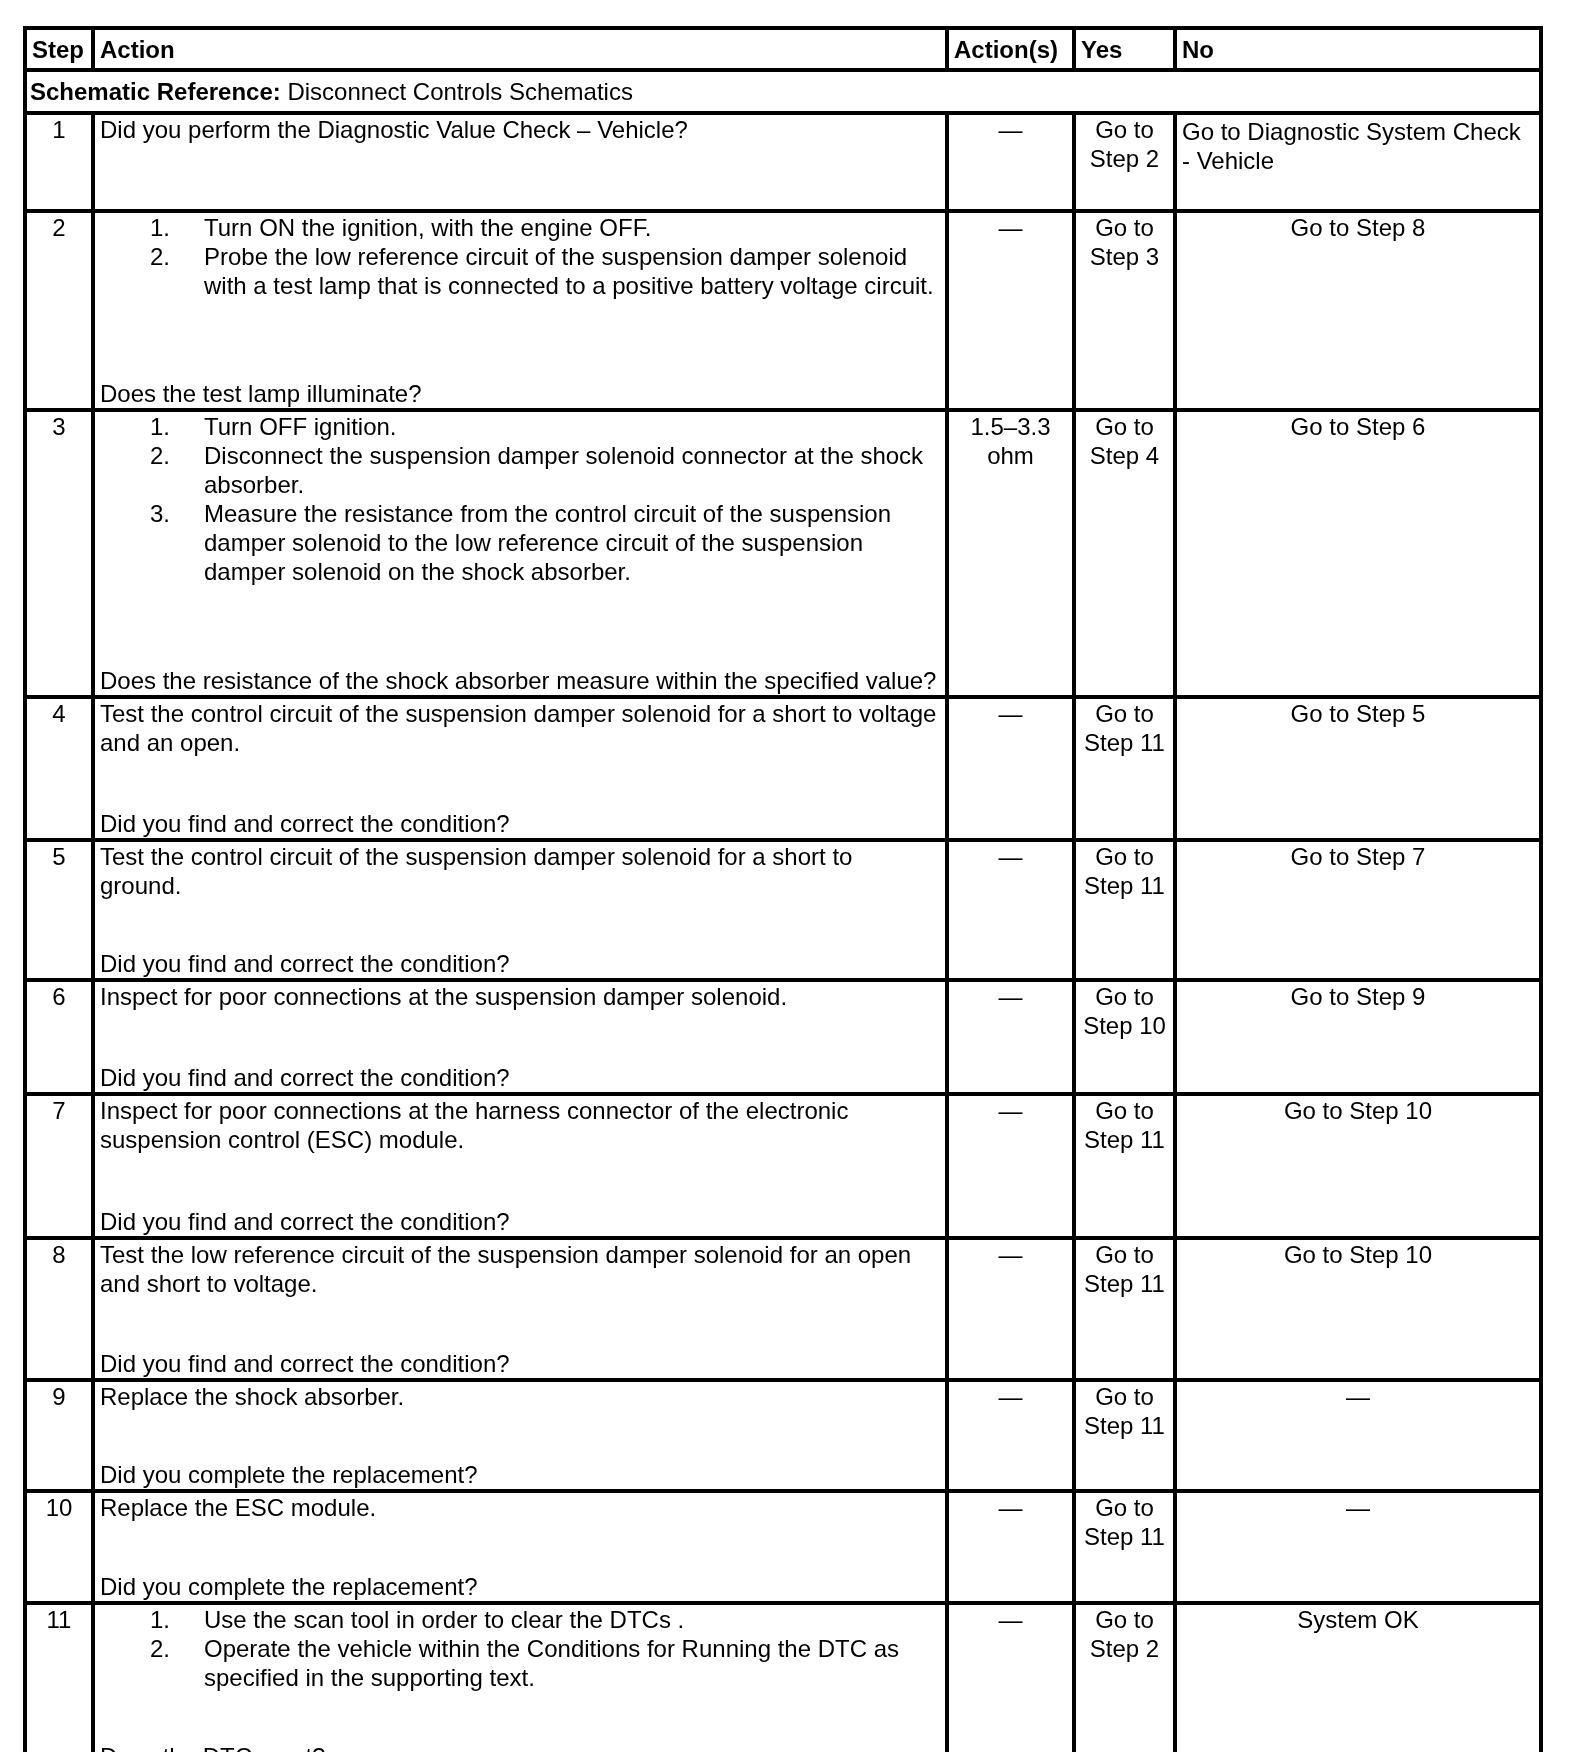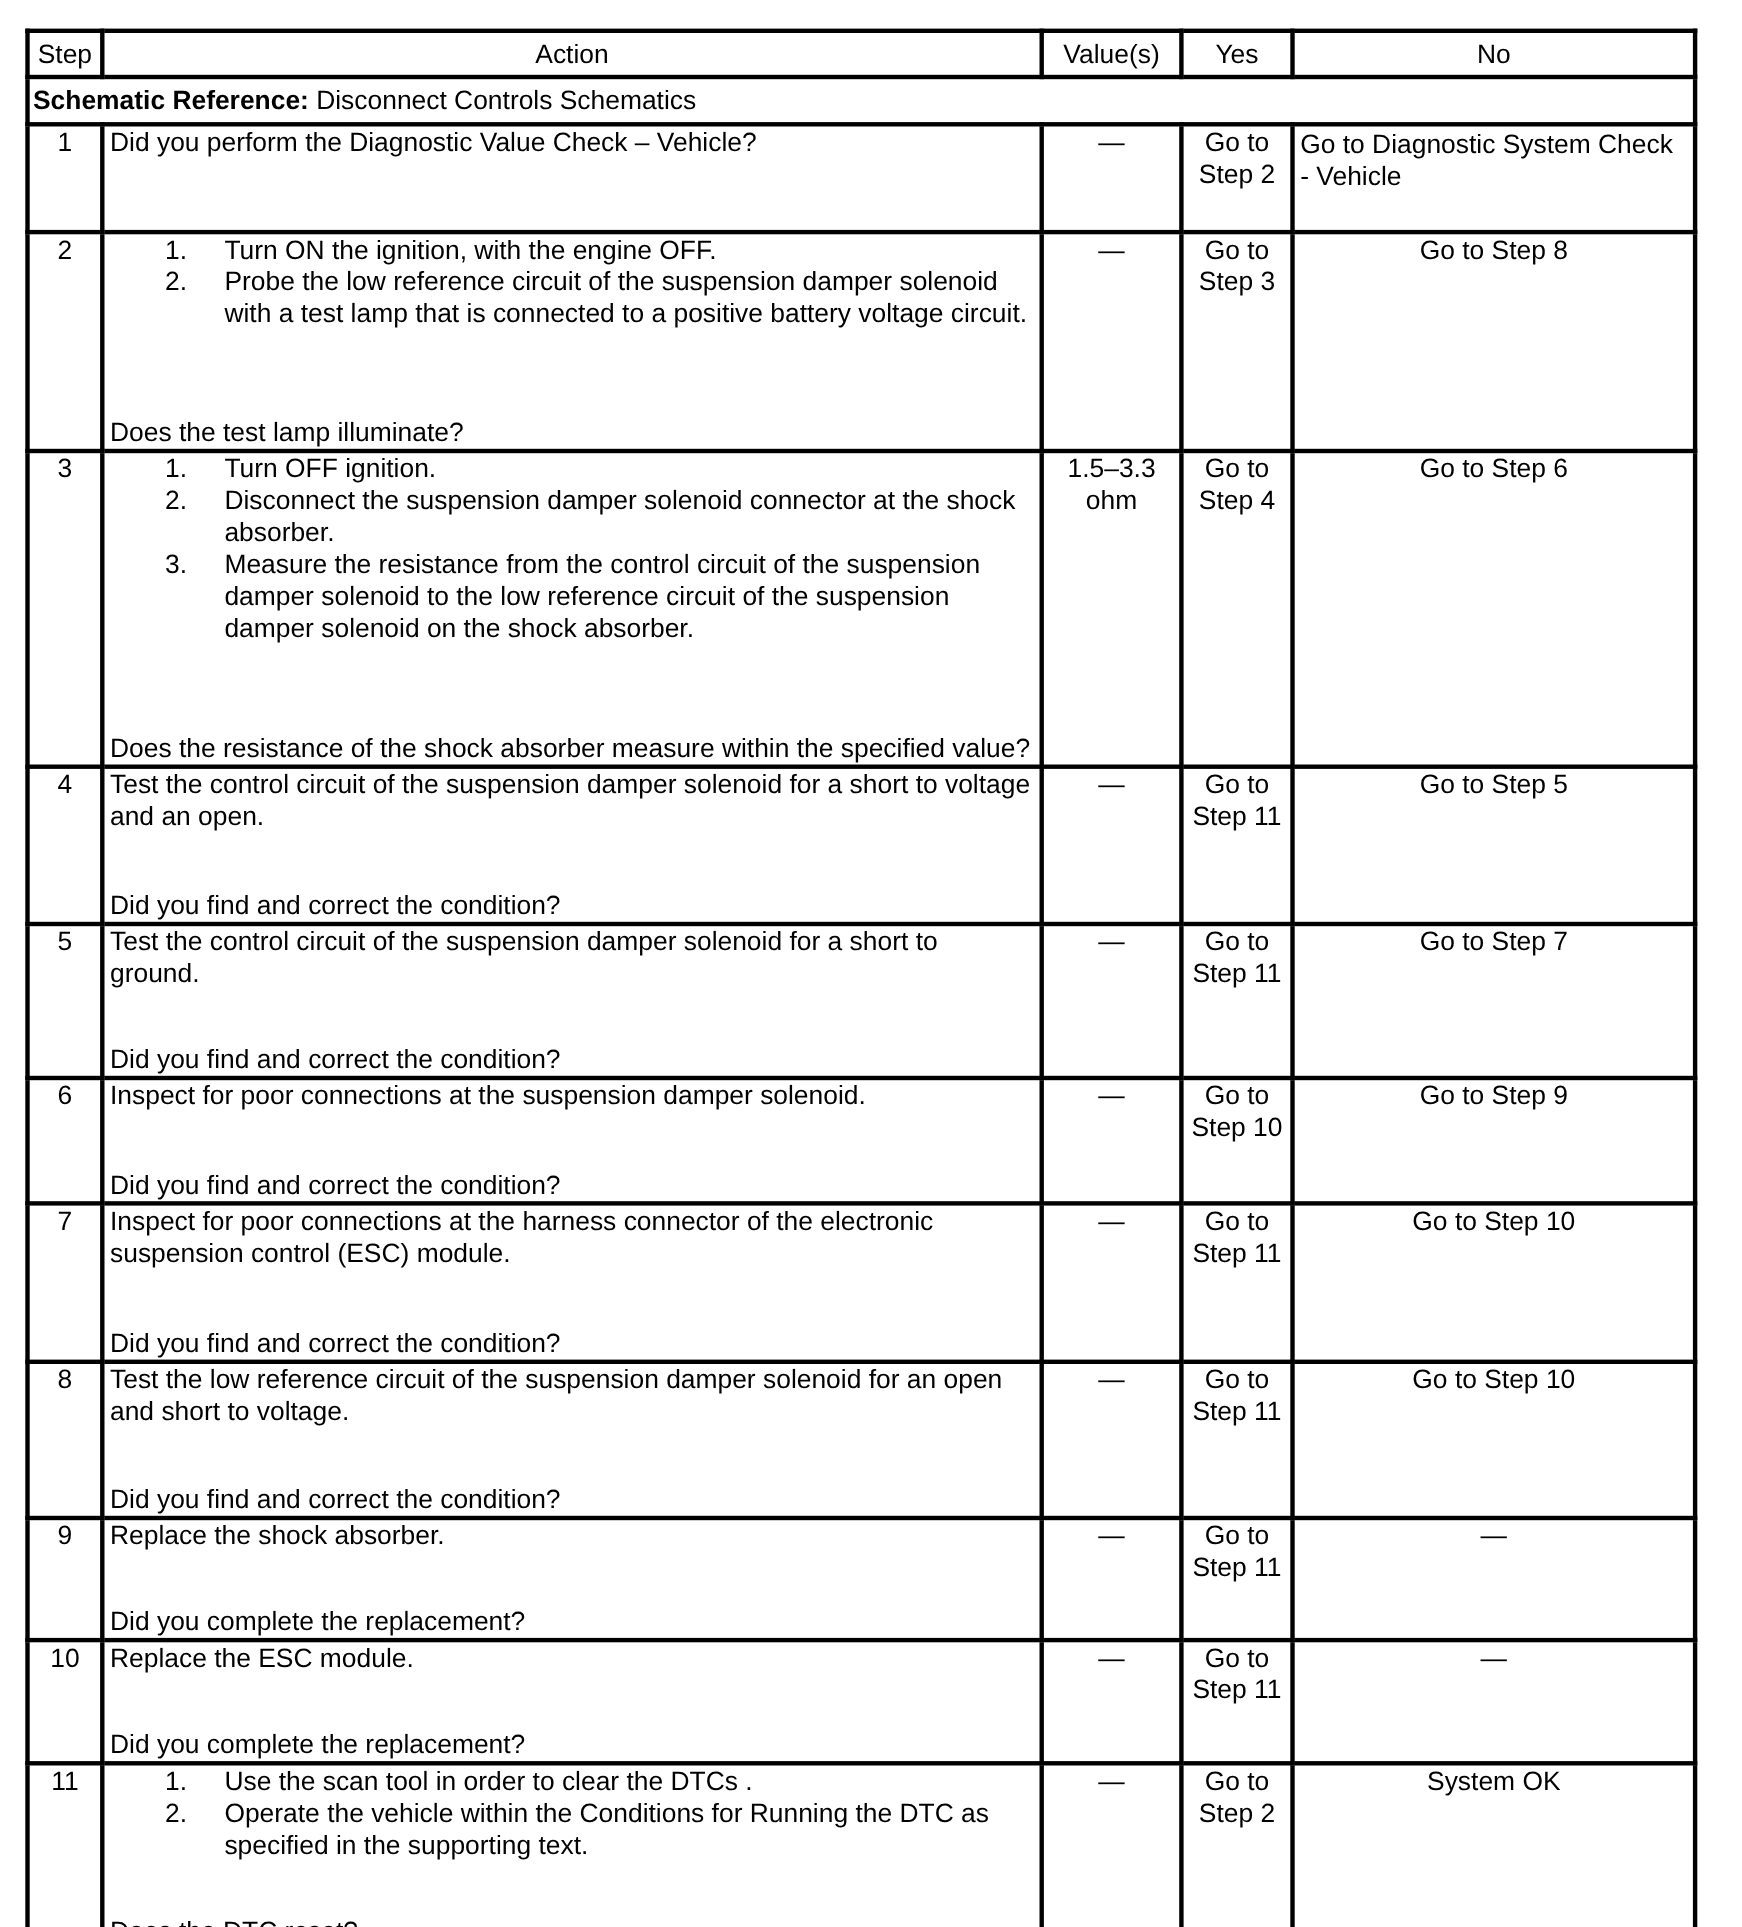--- a/index.html
+++ b/index.html
@@ -5,21 +5,21 @@
   html, body { margin:0; padding:0; background:#fff; }
   body { width:1584px; height:1752px; position:relative; font-family:"Liberation Sans", sans-serif; color:#000; overflow:hidden; }
   table.diag {
     position:absolute; left:23px; top:26px;
     width:1516px; border-collapse:collapse; table-layout:fixed;
     font-size:24px; line-height:29px;
   }
   table.diag td, table.diag th {
     border:4px solid #000; padding:0 5px; vertical-align:top; overflow:hidden;
   }
-  table.diag th { font-weight:normal; text-align:center; vertical-align:middle; font-size:24px; }
+  table.diag th { font-weight:bold; text-align:left; vertical-align:middle; font-size:24px; }
   th.step-h { text-align:left; padding-left:3px; }
   td.step { text-align:center; vertical-align:middle; }
   td.val { text-align:center; vertical-align:middle; }
   td.yes { text-align:center; vertical-align:bottom; padding:0 2px 1px; }
   td.no  { text-align:center; vertical-align:bottom; padding-bottom:1px; }
   td.no.top { text-align:left; vertical-align:top;margin-top:20px; }
   td.action { padding:2px 5px 1px 6px; position:relative; }
   .cell-inner { display:flex; flex-direction:column; justify-content:space-between; height:100%; }
   ol.steps { margin:0; padding:0; list-style:none; }
   ol.steps li { position:relative; padding-left:104px; }
@@ -35,21 +35,21 @@
     <col style="width:68px">
     <col style="width:854px">
     <col style="width:127px">
     <col style="width:101px">
     <col style="width:366px">
   </colgroup>
   <thead>
     <tr style="height:42px">
       <th class="step-h">Step</th>
       <th>Action</th>
-      <th>Value(s)</th>
+      <th>Action(s)</th>
       <th>Yes</th>
       <th>No</th>
     </tr>
   </thead>
   <tbody>
     <tr style="height:43px">
       <td colspan="5" class="schem" style="vertical-align:middle;padding-left:3px;">
         <b>Schematic Reference:</b><span> Disconnect Controls Schematics</span>
       </td>
     </tr>

